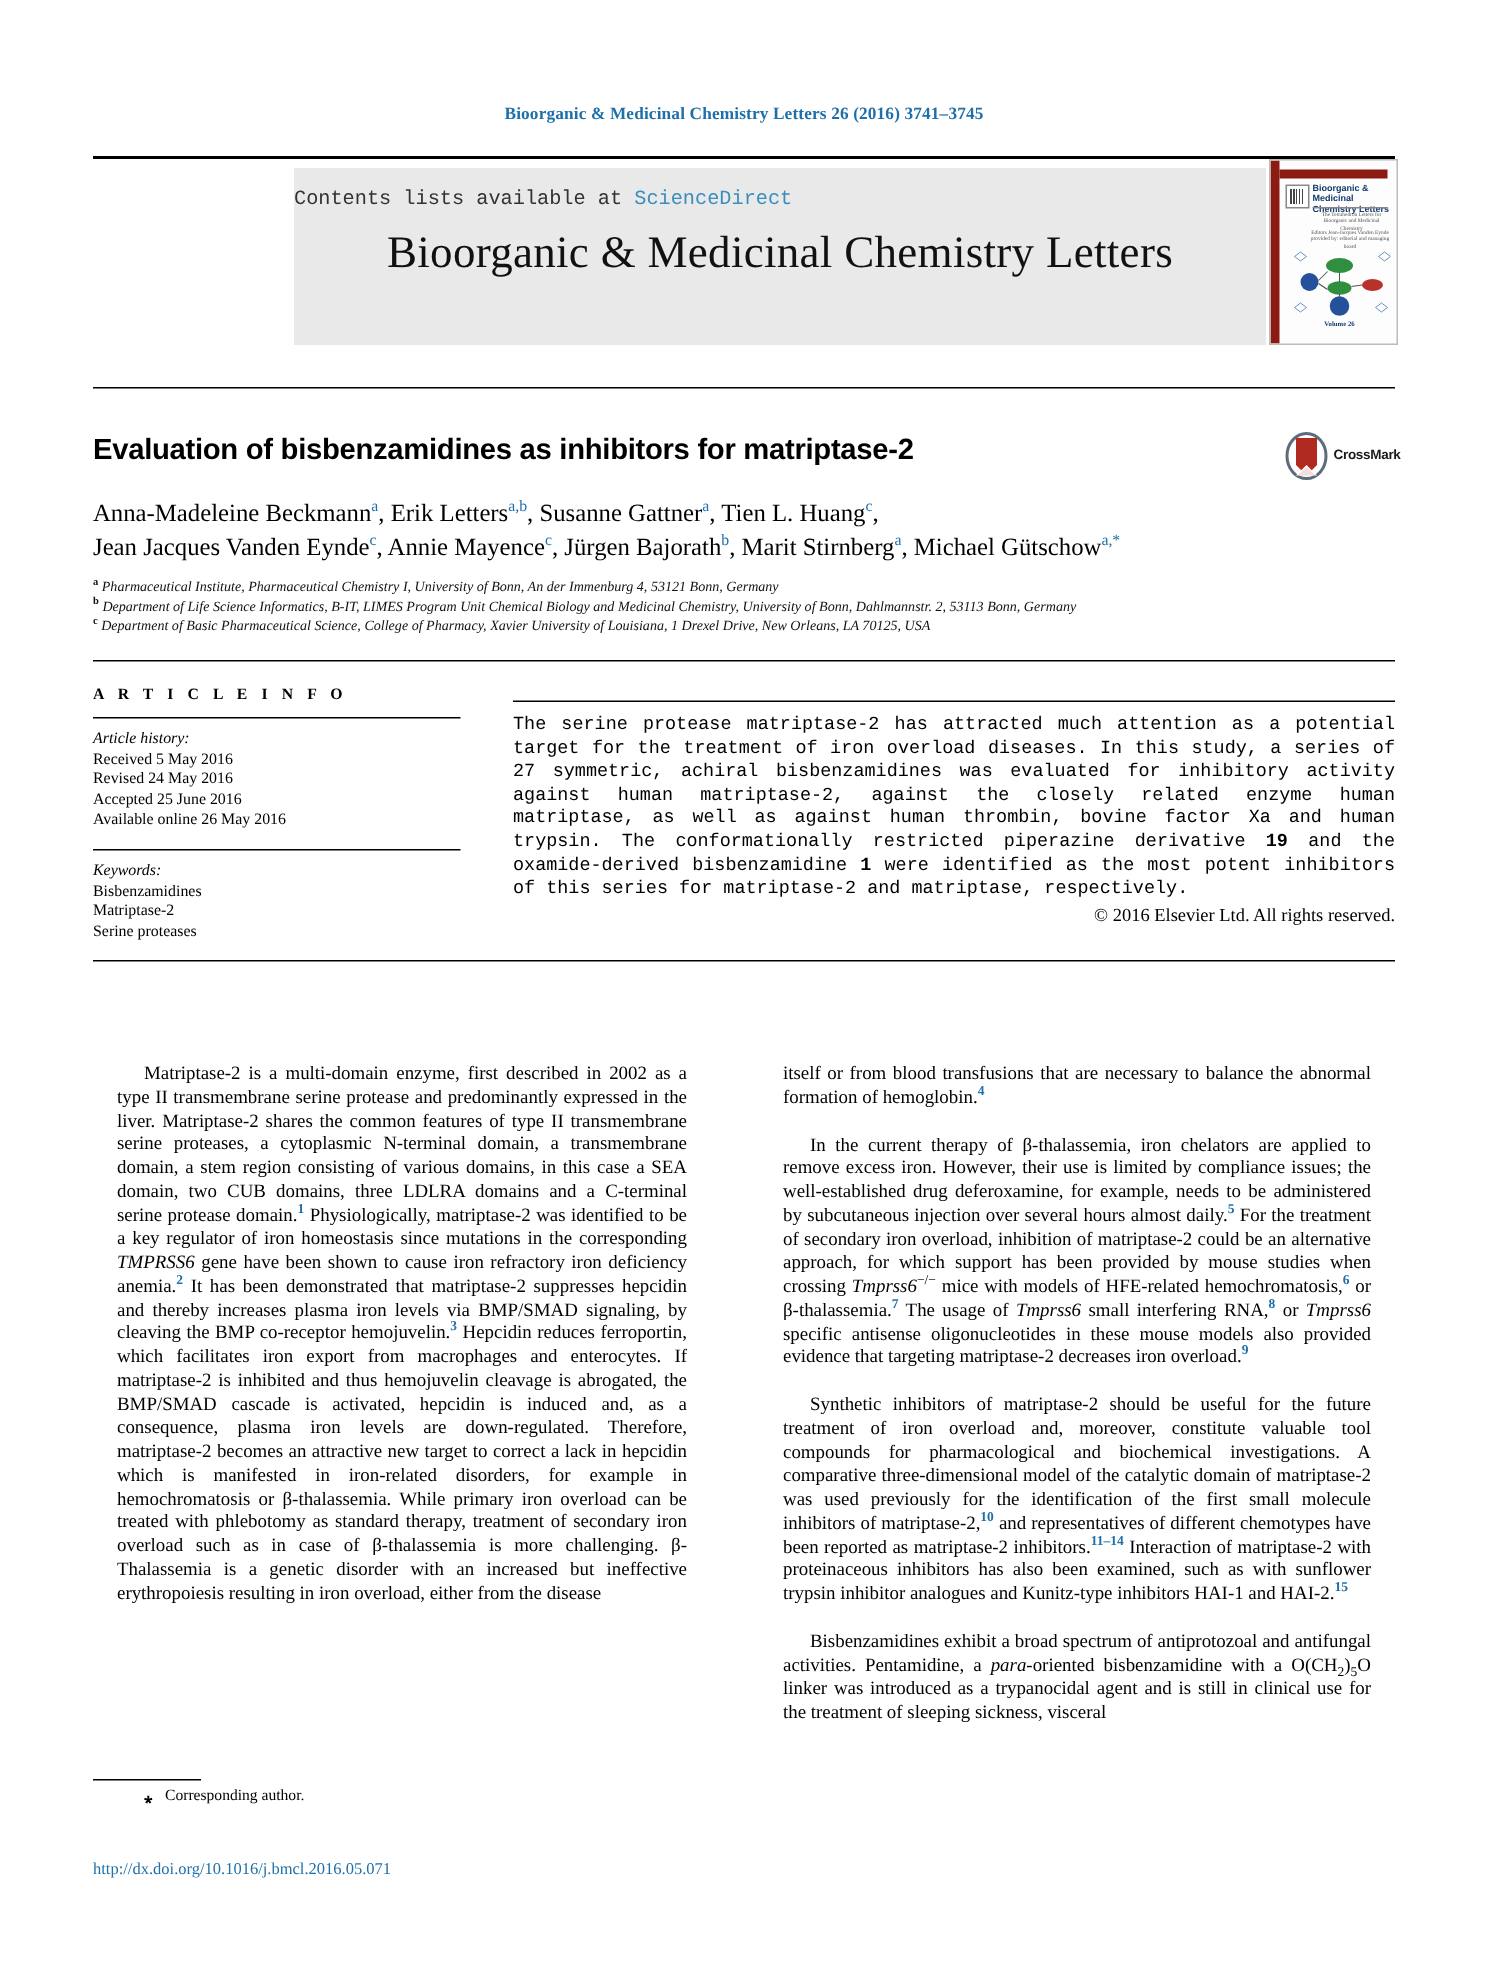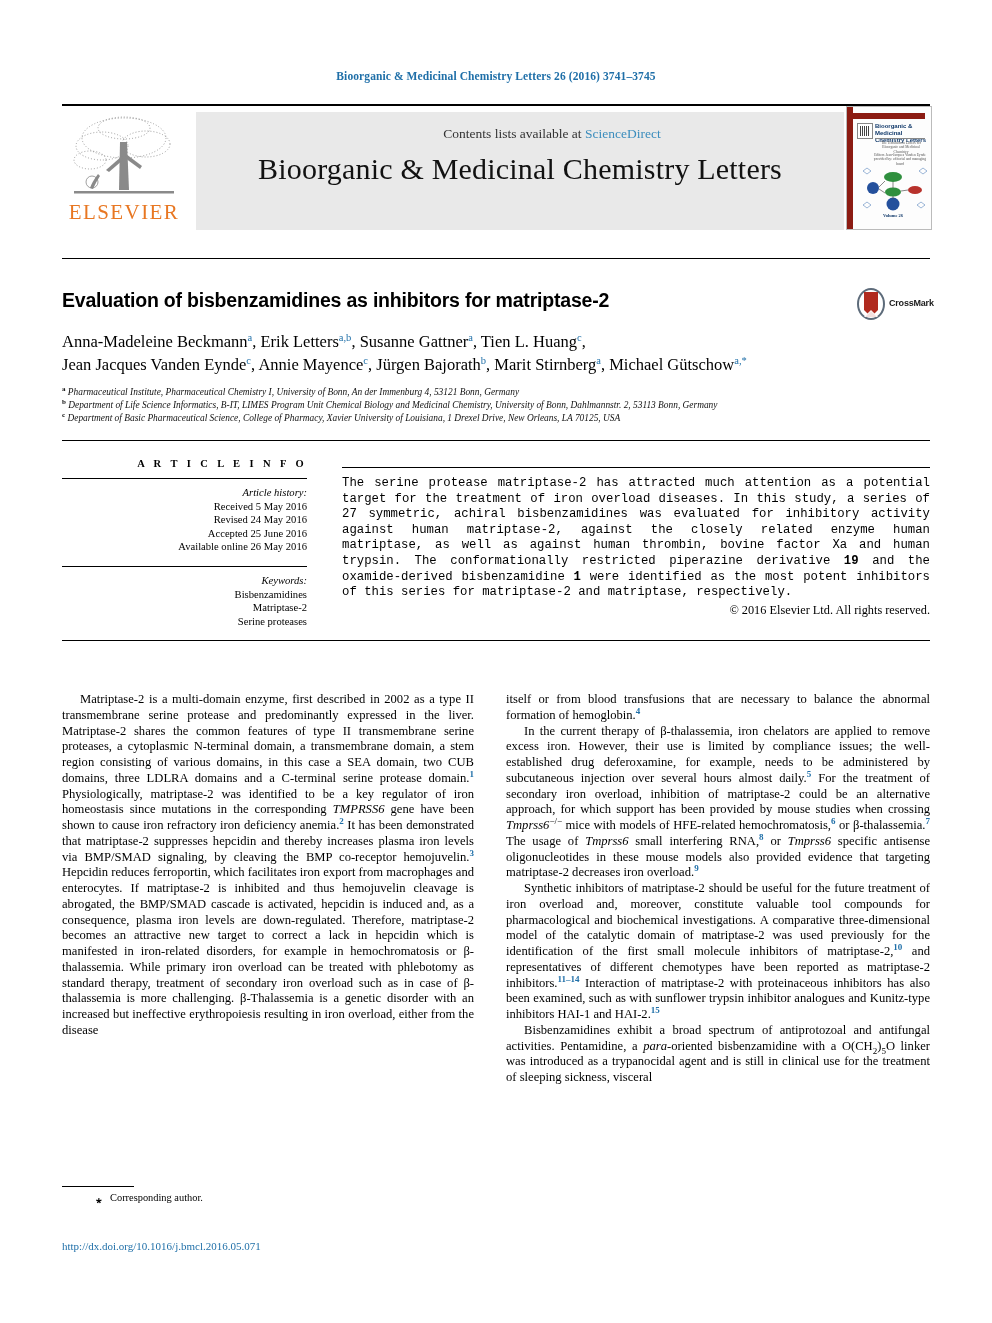--- a/index.html
+++ b/index.html
@@ -73,25 +73,23 @@
     top: 6px;
     width: 648px;
     height: 118px;
     background: #e9e9e9;
   }
   .contents-line {
     position: absolute;
     left: 0;
     top: 14px;
     width: 648px;
-    text-align: center;
-    font-family: Liberation Serif, serif;
+    font-family: Liberation Mono, monospace;
     font-size: 13.5px;
     color: #333;
-    margin-left: 32px;
   }
   .contents-line .sd {
     color: #3b8dbd;
   }
   .journal-title {
     position: absolute;
     left: 0;
     top: 40px;
     width: 648px;
     text-align: center;
@@ -250,21 +248,20 @@
     left: 62px;
     top: 440px;
     width: 868px;
     border-top: 0.8px solid #000;
   }
   .info-col {
     position: absolute;
     left: 62px;
     top: 458px;
     width: 245px;
-    text-align: right;
   }
   .abs-col {
     position: absolute;
     left: 342px;
     top: 458px;
     width: 588px;
   }
   .sec-head {
     font-family: "Liberation Serif", serif;
     font-weight: bold;
@@ -331,21 +328,21 @@
     left: 506px;
     top: 692px;
     width: 424px;
     font-family: "Liberation Serif", serif;
     font-size: 12.6px;
     line-height: 15.75px;
     text-align: justify;
     color: #000;
   }
   .col-left p, .col-right p {
-    margin: 0;
+    margin: 16px;
     text-indent: 18px;
   }
   .ref {
     color: #1f6fa8;
     font-size: 9px;
     font-weight: bold;
     vertical-align: super;
     line-height: 0;
   }
   .ital { font-style: italic; }
@@ -396,38 +393,20 @@
 </style>
 </head>
 <body>
 
 <div class="page">
 
   <div class="running-head">Bioorganic &amp; Medicinal Chemistry Letters 26 (2016) 3741–3745</div>
 
   <div class="masthead">
 
-    <div class="elsevier-logo">
-      <svg class="elsevier-tree" viewBox="0 0 112 90" xmlns="http://www.w3.org/2000/svg">
-        <g fill="#6b6b6b">
-          <ellipse cx="56" cy="26" rx="42" ry="20" fill="none" stroke="#777" stroke-width="0.7" stroke-dasharray="1 2"></ellipse>
-          <ellipse cx="34" cy="34" rx="26" ry="14" fill="none" stroke="#777" stroke-width="0.7" stroke-dasharray="1 2"></ellipse>
-          <ellipse cx="78" cy="32" rx="24" ry="13" fill="none" stroke="#777" stroke-width="0.7" stroke-dasharray="1 2"></ellipse>
-          <ellipse cx="56" cy="16" rx="26" ry="11" fill="none" stroke="#777" stroke-width="0.7" stroke-dasharray="1 2"></ellipse>
-          <ellipse cx="22" cy="48" rx="16" ry="9" fill="none" stroke="#777" stroke-width="0.7" stroke-dasharray="1 2"></ellipse>
-          <path d="M52 30 L51 78 L61 78 L59 30 Z" fill="#8a8a8a"></path>
-          <path d="M54 44 L38 58 L41 60 L55 48 Z" fill="#8a8a8a"></path>
-          <path d="M58 42 L74 54 L72 57 L57 46 Z" fill="#8a8a8a"></path>
-          <path d="M30 62 q-6 8 -8 14 l3 1 q3 -7 7 -13 Z" fill="#8a8a8a"></path>
-          <rect x="6" y="79" width="100" height="2.5" fill="#8a8a8a"></rect>
-          <circle cx="24" cy="70" r="6" fill="none" stroke="#888" stroke-width="0.8"></circle>
-        </g>
-      </svg>
-      <div class="elsevier-word">ELSEVIER</div>
-    </div>
 
     <div class="masthead-band">
       <div class="contents-line">
         <span>Contents lists available at </span><span class="sd">ScienceDirect</span>
       </div>
       <div class="journal-title">Bioorganic &amp; Medicinal Chemistry Letters</div>
     </div>
 
     <div class="cover-thumb">
       <div class="cover-sidebar"></div>

